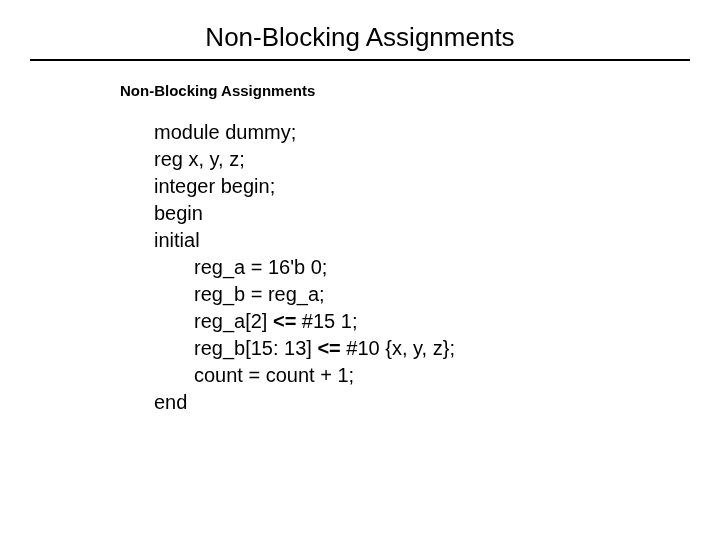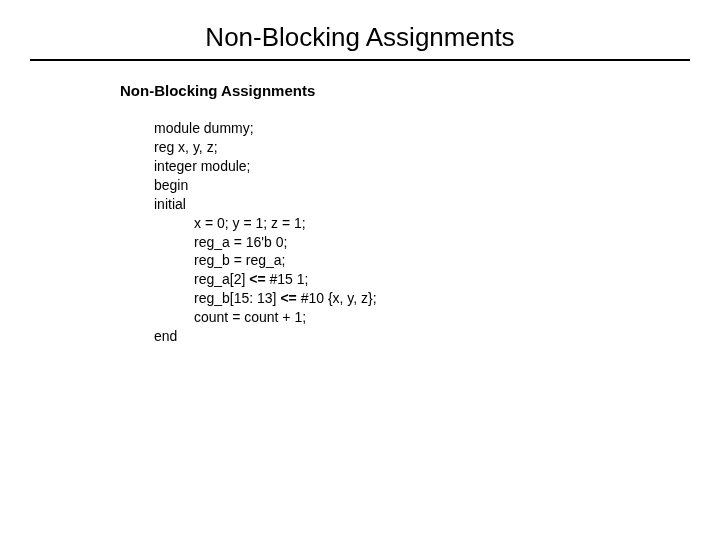--- a/index.html
+++ b/index.html
@@ -40,21 +40,21 @@
   }
   .bullets {
     padding-left: 50px;
     font-weight: bold;
   }
   .bullets .row {
     white-space: pre;
   }
   .code {
     padding: 18px 0 0 34px;
-    font-size: 14px;
+    font-size: 20px;
     line-height: 1.35;
     font-family: Arial, Helvetica, sans-serif;
     font-weight: 400;
   }
   .code .line {
     white-space: pre;
   }
   .code .indent1 { padding-left: 40px; }
   .code .bold { font-weight: bold; }
 </style>
@@ -65,24 +65,23 @@
   <div class="title">Non-Blocking Assignments</div>
   <hr class="rule">
 
   <div class="content">
     <div class="subhead">Non-Blocking Assignments</div>
 
 
     <div class="code">
       <div class="line">module dummy;</div>
       <div class="line">reg x, y, z;</div>
-      <div class="line">integer module;</div>
+      <div class="line">integer begin;</div>
       <div class="line">begin</div>
       <div class="line">initial</div>
-      <div class="line indent1">x = 0; y = 1; z = 1;</div>
       <div class="line indent1">reg_a = 16'b 0;</div>
       <div class="line indent1">reg_b = reg_a;</div>
       <div class="line indent1"><span>reg_a[2] </span><span class="bold">&lt;=</span><span> #15 1;</span></div>
       <div class="line indent1"><span>reg_b[15: 13] </span><span class="bold">&lt;=</span><span> #10 {x, y, z};</span></div>
       <div class="line indent1">count = count + 1;</div>
       <div class="line">end</div>
     </div>
   </div>
 </div>
 

